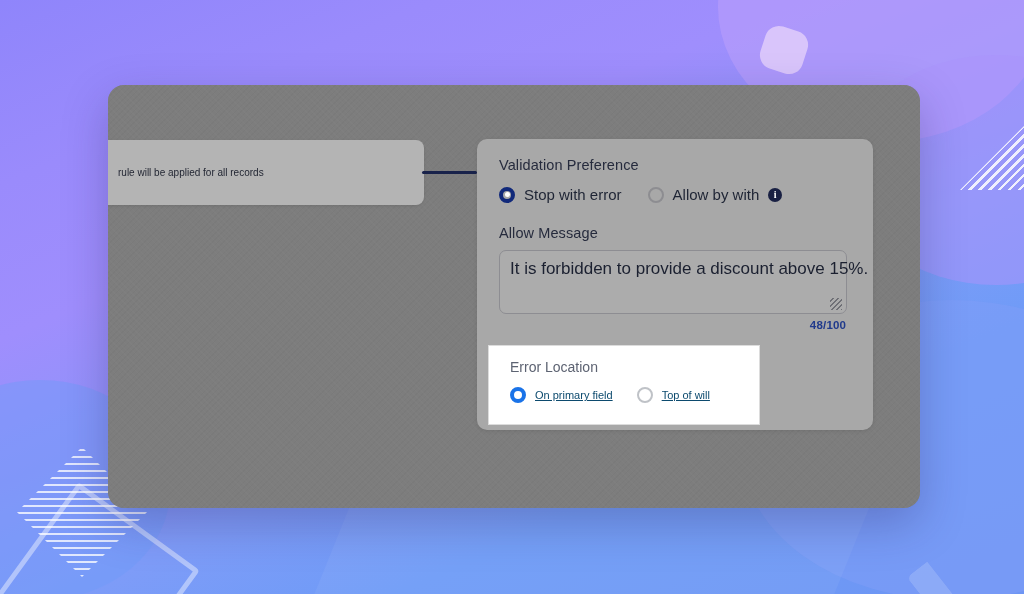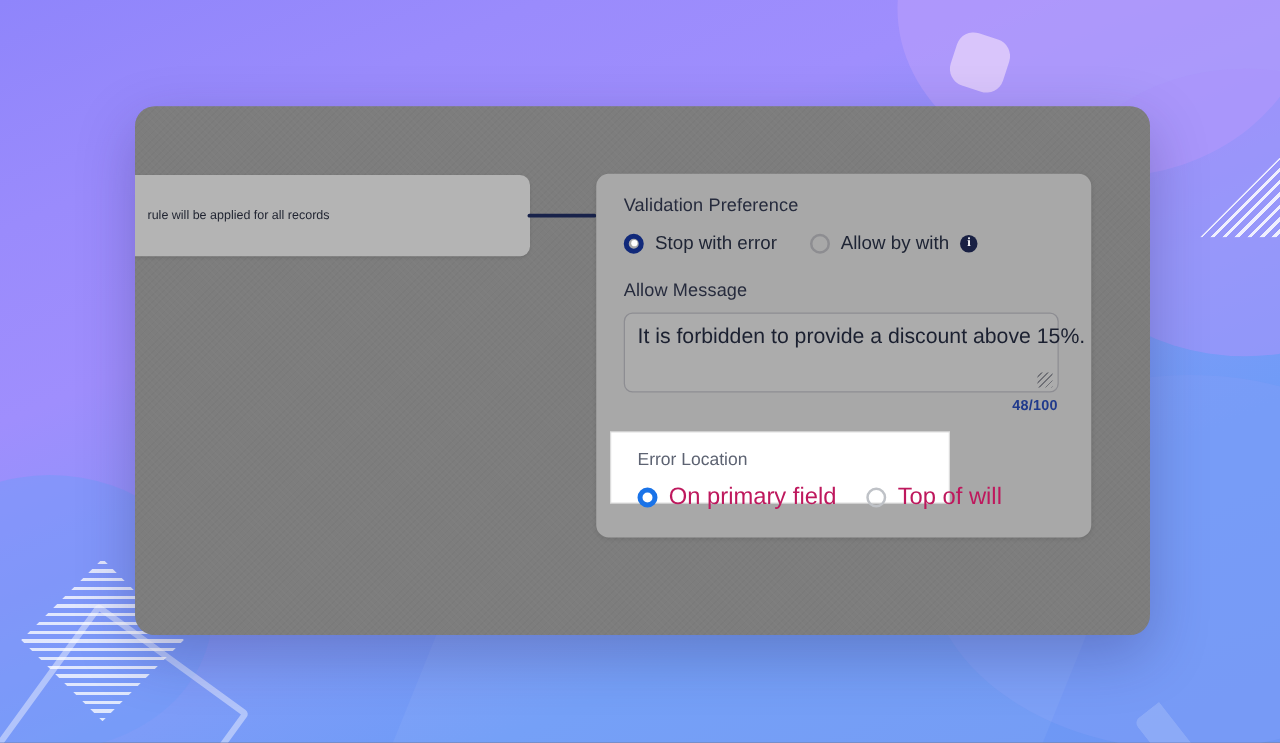--- a/index.html
+++ b/index.html
@@ -154,30 +154,30 @@
     background-image:repeating-linear-gradient(
       -45deg, #6f7076 0 1px, transparent 1px 3.5px);
   }
   #counter{
     position:absolute;left:330px;top:180px;width:42px;text-align:center;
     font-size:11.5px;color:#203a8c;font-weight:bold;letter-spacing:.2px;
   }
 
   
   #error-location{
-    position:absolute;left:381px;top:261px;width:270px;height:56px;
+    position:absolute;left:381px;top:261px;width:270px;height:78px;
     background:#ffffff;
     box-shadow:0 0 0 1px rgba(255,255,255,.6);
   }
   #el-label{
     position:absolute;left:21px;top:13px;
     font-size:14px;color:#5d6372;
   }
   #el-row{position:absolute;left:21px;top:41px;}
-  #el-row .radio-lbl{color:#be185d;font-size:19px;}
+  #el-row .radio-lbl{color:#0c4a6e;font-size:11px;text-decoration:underline;}
   #el-row .gap{width:24px;}
 </style>
 </head>
 <body>
 
 <div id="bg">
   <div class="bg-gradient"></div>
   <div class="bg-circle c1"></div>
   <div class="bg-circle c2"></div>
   <div class="bg-circle c3"></div>

